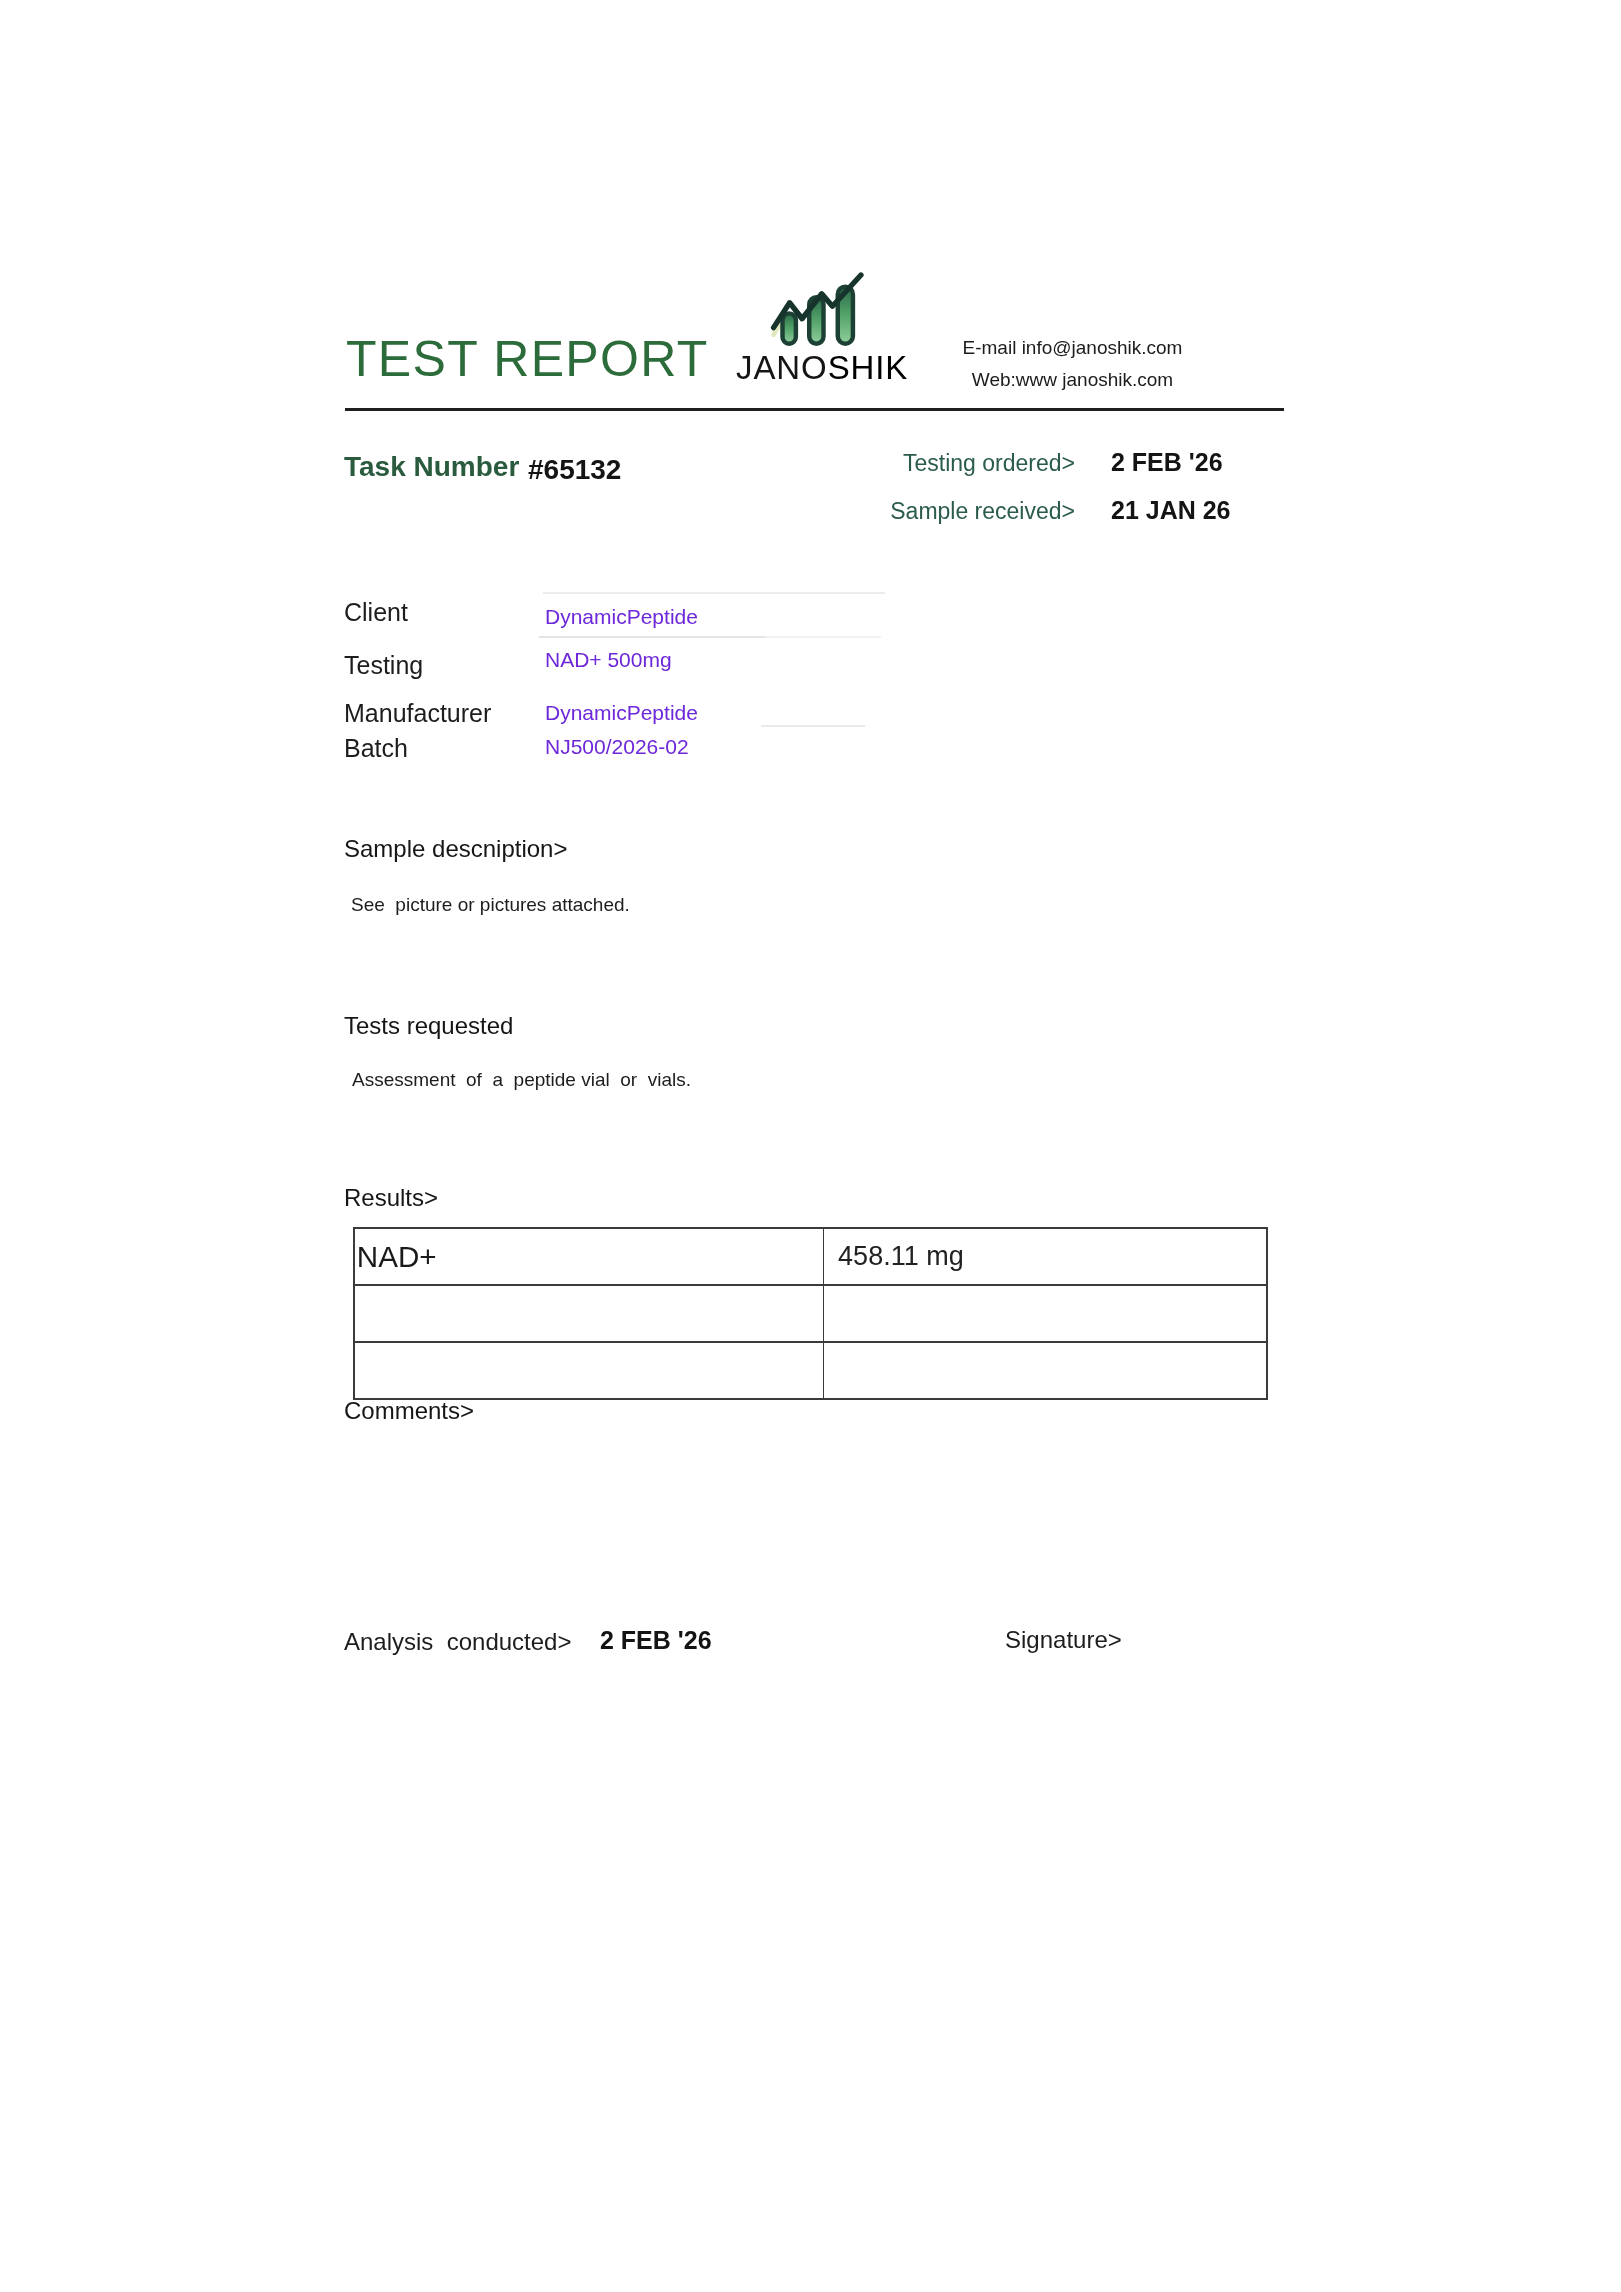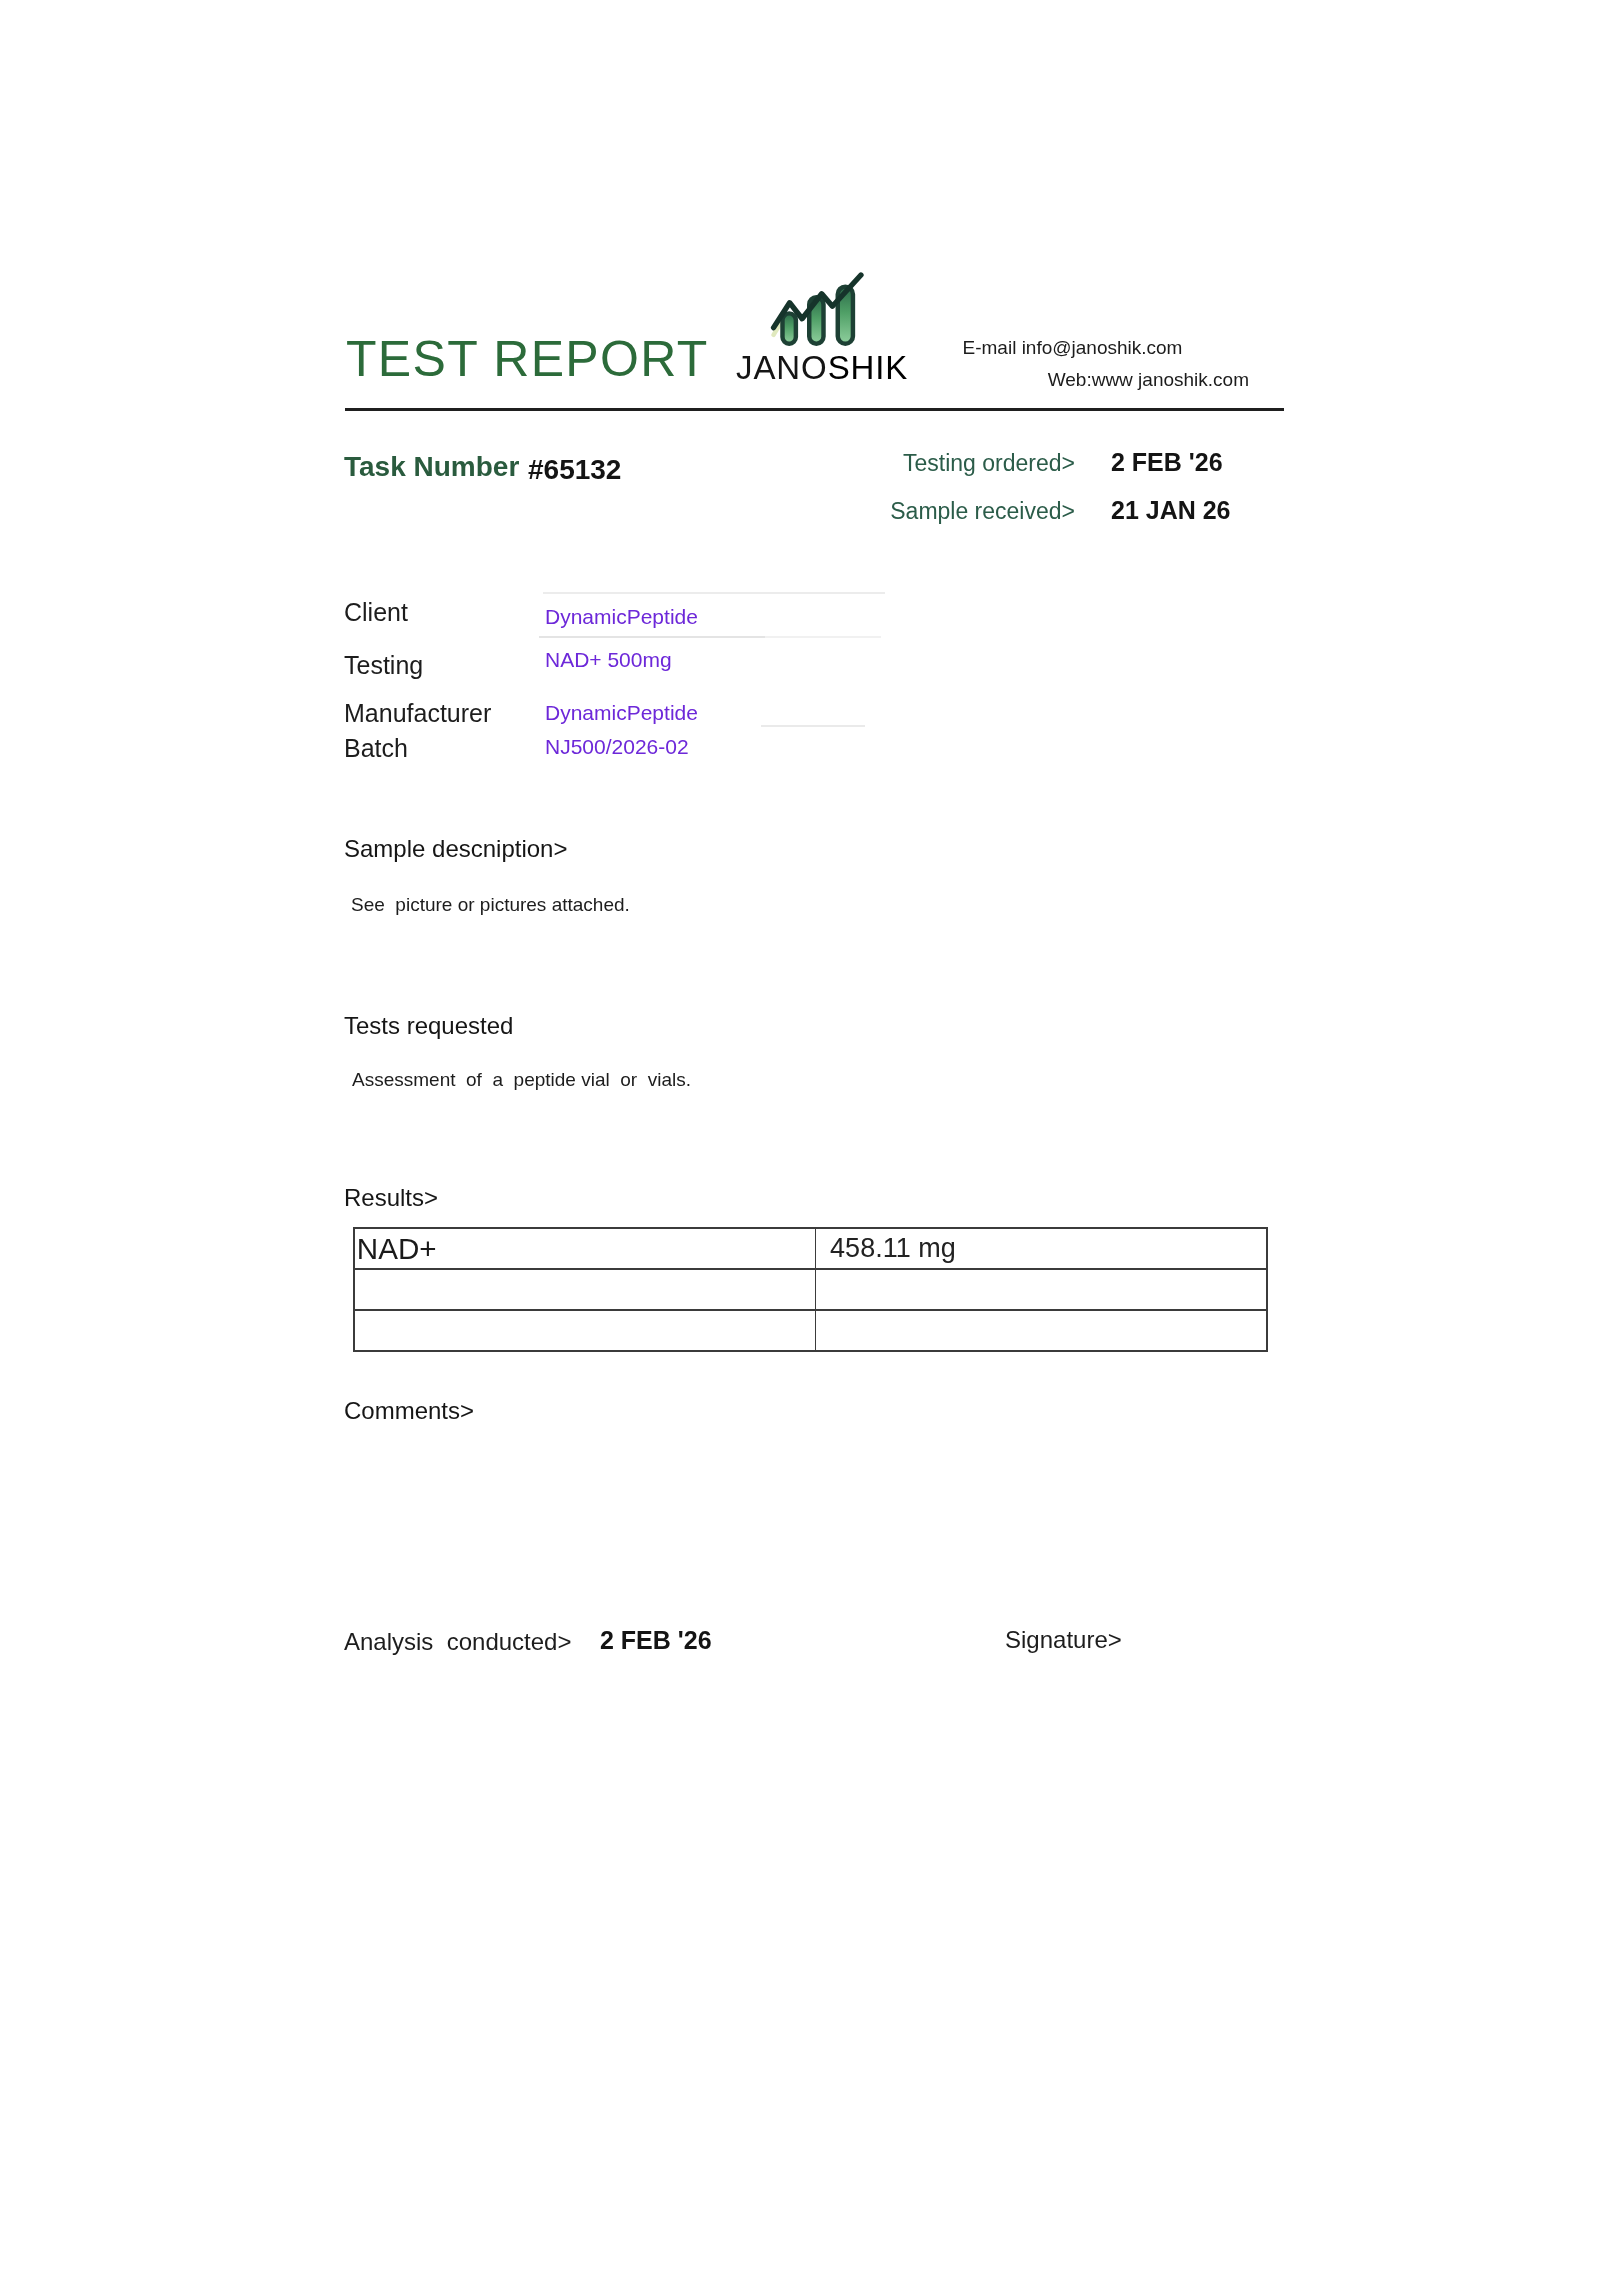--- a/index.html
+++ b/index.html
@@ -35,21 +35,21 @@
     white-space: nowrap;
   }
   .brand-part1 { color: #151515; }
   .brand-part2 { color: #000000; }
   .contact-email {
     left: 896px; top: 328px; width: 353px;
     font-size: 19px; text-align: center; color: #1c1c1c;
   }
   .contact-web {
     left: 896px; top: 360px; width: 353px;
-    font-size: 19px; text-align: right; color: #1c1c1c;
+    font-size: 19px; text-align: center; color: #1c1c1c;
   }
   .header-rule {
     left: 345px; top: 399px; width: 939px; height: 2.7px;
     background: #1f1f1f;
   }
 
   
   .task-label {
     left: 344px; top: 442px;
     font-size: 28px; font-weight: bold; color: #2a5b3e;
@@ -107,21 +107,21 @@
   
   .results-table {
     left: 353px; top: 1218px; width: 915px;
     border-collapse: collapse;
     table-layout: fixed;
   }
   .results-table td {
     border-top: 2.7px solid #3b3b3b;
     border-bottom: 2.7px solid #3b3b3b;
     height: 39px;
-    padding: 0;
+    padding: 8px;
     vertical-align: middle;
     overflow: hidden;
   }
   .results-table { border: 2.7px solid #3b3b3b; }
   .results-table td.col-analyte {
     width: 458px;
     border-right: 1.8px solid #3b3b3b;
     font-size: 29.6px;
     padding-left: 1.8px;
   }

